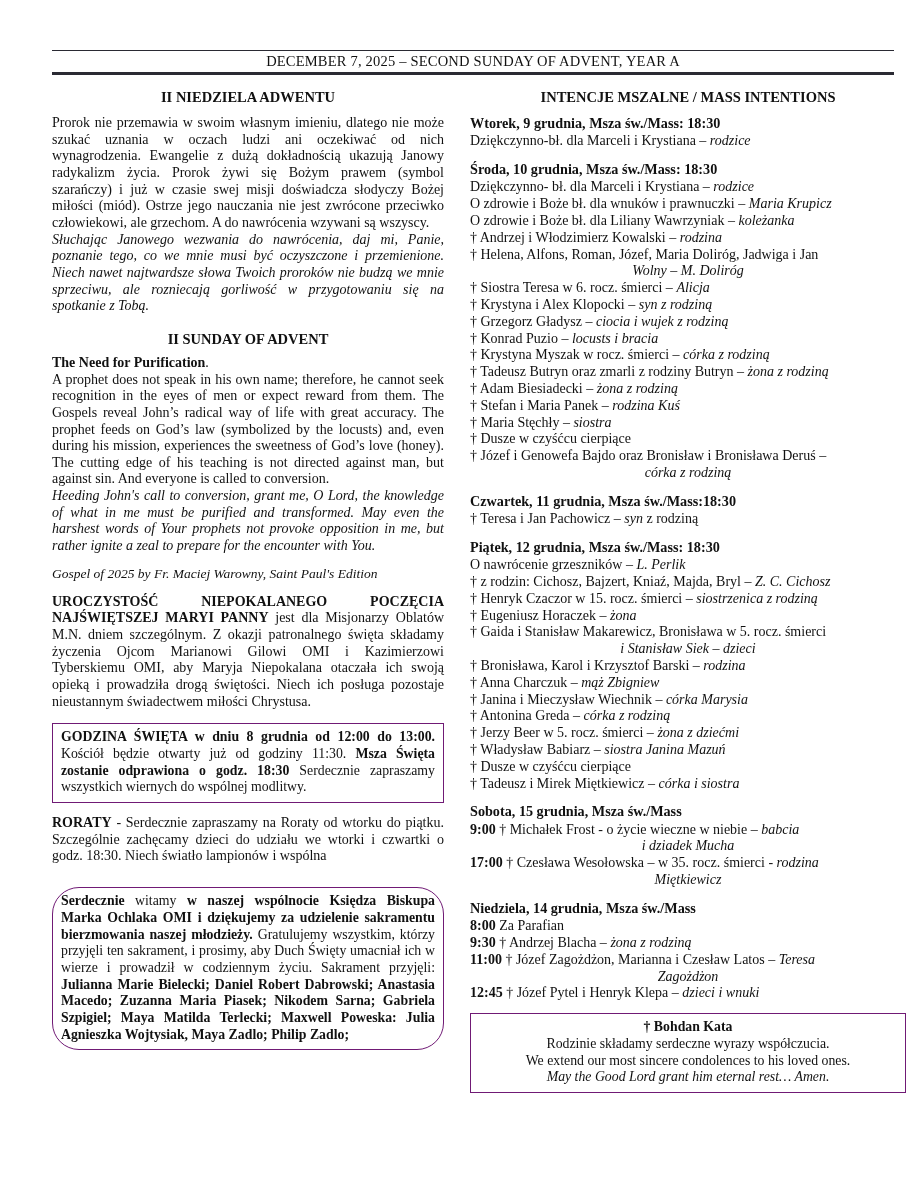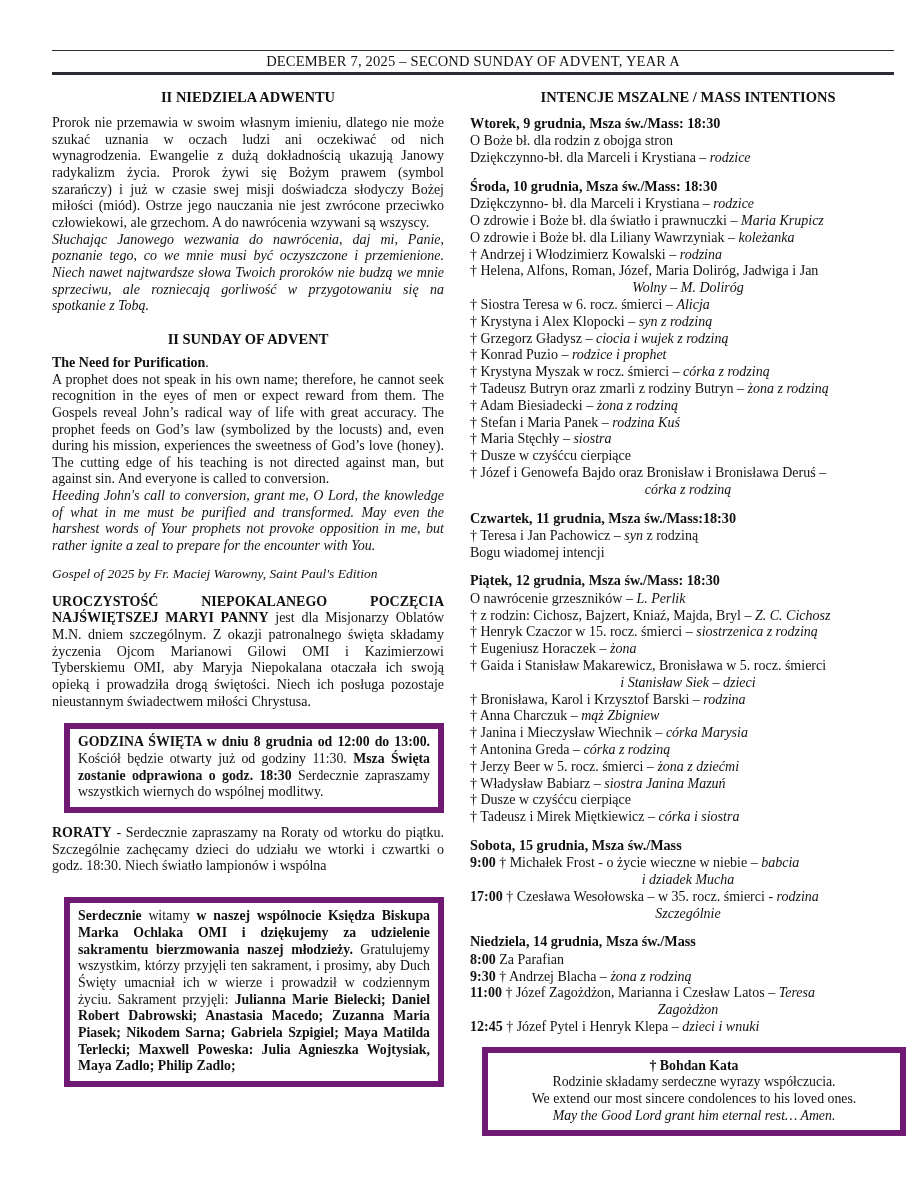--- a/index.html
+++ b/index.html
@@ -81,25 +81,24 @@
   .credit {
     font-style: italic;
     font-size: 13.5px;
     margin-top: 11px;
     text-align: left;
   }
   .para-gap { margin-top: 12px; }
 
   
   .box {
-    border: 6px solid #701a75;
+    border: 1px solid #701a75;
     padding: 5px 8px 6px 8px;
     margin-top: 13px;
     box-sizing: border-box;
-    margin-left: 12px;
   }
   .box p { font-size: 13.8px; line-height: 1.21; }
   .box-center p { text-align: center; }
 
   
   .day-block { margin-bottom: 11px; }
   .day-head {
     font-weight: bold;
     font-size: 14.2px;
     line-height: 1.22;
@@ -162,63 +161,61 @@
       <div class="box">
         <p>
           <span class="bold">GODZINA ŚWIĘTA w dniu 8 grudnia od 12:00 do 13:00.</span><span> Kościół będzie otwarty już od godziny 11:30. </span><span class="bold">Msza Święta zostanie odprawiona o godz. 18:30</span><span> Serdecznie zapraszamy wszystkich wiernych do wspólnej modlitwy.</span>
         </p>
       </div>
 
       <p class="para-gap">
         <span class="lead">RORATY</span><span> - Serdecznie zapraszamy na Roraty od wtorku do piątku. Szczególnie zachęcamy dzieci do udziału we wtorki i czwartki o godz. 18:30. Niech światło lampionów i wspólna</span>
       </p>
 
-      <div class="box" style="margin-top:22px;">
+      <div class="box" style="margin-top:22px;border-radius:27px;">
         <p>
           <span class="bold">Serdecznie</span><span>  witamy </span><span class="bold">w naszej wspólnocie Księdza Biskupa Marka Ochlaka OMI i dziękujemy za udzielenie sakramentu bierzmowania naszej młodzieży.</span><span> Gratulujemy wszystkim, którzy przyjęli ten sakrament, i prosimy, aby Duch Święty umacniał ich w wierze i prowadził w codziennym życiu. Sakrament przyjęli: </span><span class="bold">Julianna Marie Bielecki; Daniel Robert Dabrowski; Anastasia Macedo; Zuzanna Maria Piasek; Nikodem Sarna; Gabriela Szpigiel;  Maya Matilda Terlecki; Maxwell Poweska: Julia Agnieszka Wojtysiak,  Maya Zadlo;  Philip Zadlo;</span>
         </p>
       </div>
 
     </div>
 
     <div class="col-right">
 
       <div class="col-head">INTENCJE MSZALNE / MASS INTENTIONS</div>
 
       <div id="days-container">
           <div class="day-block">
             <div class="day-head">Wtorek, 9 grudnia, Msza św./Mass: 18:30</div>
-            <p class="intent"><span>O Boże bł. dla rodzin z obojga stron</span></p>
             <p class="intent"><span>Dziękczynno-bł. dla Marceli i Krystiana – </span><span class="who">rodzice</span></p>
           </div>
           <div class="day-block">
             <div class="day-head">Środa, 10 grudnia, Msza św./Mass: 18:30</div>
             <p class="intent"><span>Dziękczynno- bł. dla Marceli i Krystiana – </span><span class="who">rodzice</span></p>
-            <p class="intent"><span>O zdrowie i Boże bł. dla światło i prawnuczki – </span><span class="who">Maria Krupicz</span></p>
+            <p class="intent"><span>O zdrowie i Boże bł. dla wnuków i prawnuczki – </span><span class="who">Maria Krupicz</span></p>
             <p class="intent"><span>O zdrowie i Boże bł. dla Liliany Wawrzyniak – </span><span class="who">koleżanka</span></p>
             <p class="intent"><span class="dagger">† </span><span>Andrzej i Włodzimierz Kowalski – </span><span class="who">rodzina</span></p>
             <p class="intent"><span class="dagger">† </span><span>Helena, Alfons, Roman, Józef, Maria Doliróg, Jadwiga i Jan</span></p>
             <p class="cont">Wolny – M. Doliróg</p>
             <p class="intent"><span class="dagger">† </span><span>Siostra Teresa w 6. rocz. śmierci – </span><span class="who">Alicja</span></p>
             <p class="intent"><span class="dagger">† </span><span>Krystyna i Alex Klopocki – </span><span class="who">syn z rodziną</span></p>
             <p class="intent"><span class="dagger">† </span><span>Grzegorz Gładysz – </span><span class="who">ciocia i wujek z rodziną</span></p>
-            <p class="intent"><span class="dagger">† </span><span>Konrad Puzio – </span><span class="who">rodzice i prophet</span></p>
+            <p class="intent"><span class="dagger">† </span><span>Konrad Puzio – </span><span class="who">locusts i bracia</span></p>
             <p class="intent"><span class="dagger">† </span><span>Krystyna Myszak w rocz.  śmierci – </span><span class="who">córka z rodziną</span></p>
             <p class="intent"><span class="dagger">† </span><span>Tadeusz Butryn oraz zmarli z rodziny Butryn – </span><span class="who">żona z rodziną</span></p>
             <p class="intent"><span class="dagger">† </span><span>Adam Biesiadecki – </span><span class="who">żona z rodziną</span></p>
             <p class="intent"><span class="dagger">† </span><span>Stefan i Maria Panek – </span><span class="who">rodzina Kuś</span></p>
             <p class="intent"><span class="dagger">† </span><span>Maria Stęchły – </span><span class="who">siostra</span></p>
             <p class="intent"><span class="dagger">† </span><span>Dusze w czyśćcu cierpiące</span></p>
             <p class="intent"><span class="dagger">† </span><span>Józef i Genowefa Bajdo oraz Bronisław i Bronisława Deruś –</span></p>
             <p class="cont">córka z rodziną</p>
           </div>
           <div class="day-block">
             <div class="day-head">Czwartek, 11 grudnia, Msza św./Mass:18:30</div>
             <p class="intent"><span class="dagger">† </span><span>Teresa i Jan Pachowicz – </span><span class="who">syn</span><span> z rodziną</span></p>
-            <p class="intent"><span> Bogu wiadomej intencji</span></p>
           </div>
           <div class="day-block">
             <div class="day-head">Piątek, 12 grudnia, Msza św./Mass: 18:30</div>
             <p class="intent"><span>O nawrócenie grzeszników – </span><span class="who">L. Perlik</span></p>
             <p class="intent"><span class="dagger">† </span><span>z rodzin: Cichosz, Bajzert, Kniaź, Majda, Bryl – </span><span class="who">Z. C. Cichosz</span></p>
             <p class="intent"><span class="dagger">† </span><span>Henryk Czaczor w 15. rocz. śmierci – </span><span class="who">siostrzenica z rodziną</span></p>
             <p class="intent"><span class="dagger">† </span><span>Eugeniusz Horaczek – </span><span class="who">żona</span></p>
             <p class="intent"><span class="dagger">† </span><span>Gaida i Stanisław Makarewicz, Bronisława w 5. rocz. śmierci</span></p>
             <p class="cont">i Stanisław Siek – dzieci</p>
             <p class="intent"><span class="dagger">† </span><span>Bronisława, Karol i Krzysztof Barski – </span><span class="who">rodzina</span></p>
@@ -228,21 +225,21 @@
             <p class="intent"><span class="dagger">† </span><span>Jerzy Beer w 5. rocz. śmierci – </span><span class="who">żona z dziećmi</span></p>
             <p class="intent"><span class="dagger">† </span><span>Władysław Babiarz – </span><span class="who">siostra Janina Mazuń</span></p>
             <p class="intent"><span class="dagger">† </span><span>Dusze w czyśćcu cierpiące</span></p>
             <p class="intent"><span class="dagger">† </span><span>Tadeusz i Mirek Miętkiewicz – </span><span class="who">córka i siostra</span></p>
           </div>
           <div class="day-block">
             <div class="day-head">Sobota, 15 grudnia, Msza św./Mass</div>
             <p class="intent"><span class="time">9:00 </span><span class="dagger">† </span><span>Michałek Frost - o życie wieczne w niebie – </span><span class="who">babcia</span></p>
             <p class="cont">i dziadek Mucha</p>
             <p class="intent"><span class="time">17:00 </span><span class="dagger">† </span><span>Czesława Wesołowska – w 35. rocz. śmierci - </span><span class="who">rodzina</span></p>
-            <p class="cont">Szczególnie</p>
+            <p class="cont">Miętkiewicz</p>
           </div>
           <div class="day-block">
             <div class="day-head">Niedziela, 14 grudnia, Msza św./Mass</div>
             <p class="intent"><span class="time">8:00 </span><span>Za Parafian</span></p>
             <p class="intent"><span class="time">9:30 </span><span class="dagger">† </span><span>Andrzej Blacha – </span><span class="who">żona z rodziną</span></p>
             <p class="intent"><span class="time">11:00 </span><span class="dagger">† </span><span>Józef Zagożdżon, Marianna i Czesław Latos – </span><span class="who">Teresa</span></p>
             <p class="cont">Zagożdżon</p>
             <p class="intent"><span class="time">12:45 </span><span class="dagger">† </span><span>Józef Pytel i Henryk Klepa – </span><span class="who">dzieci i wnuki</span></p>
           </div>
         </div>

